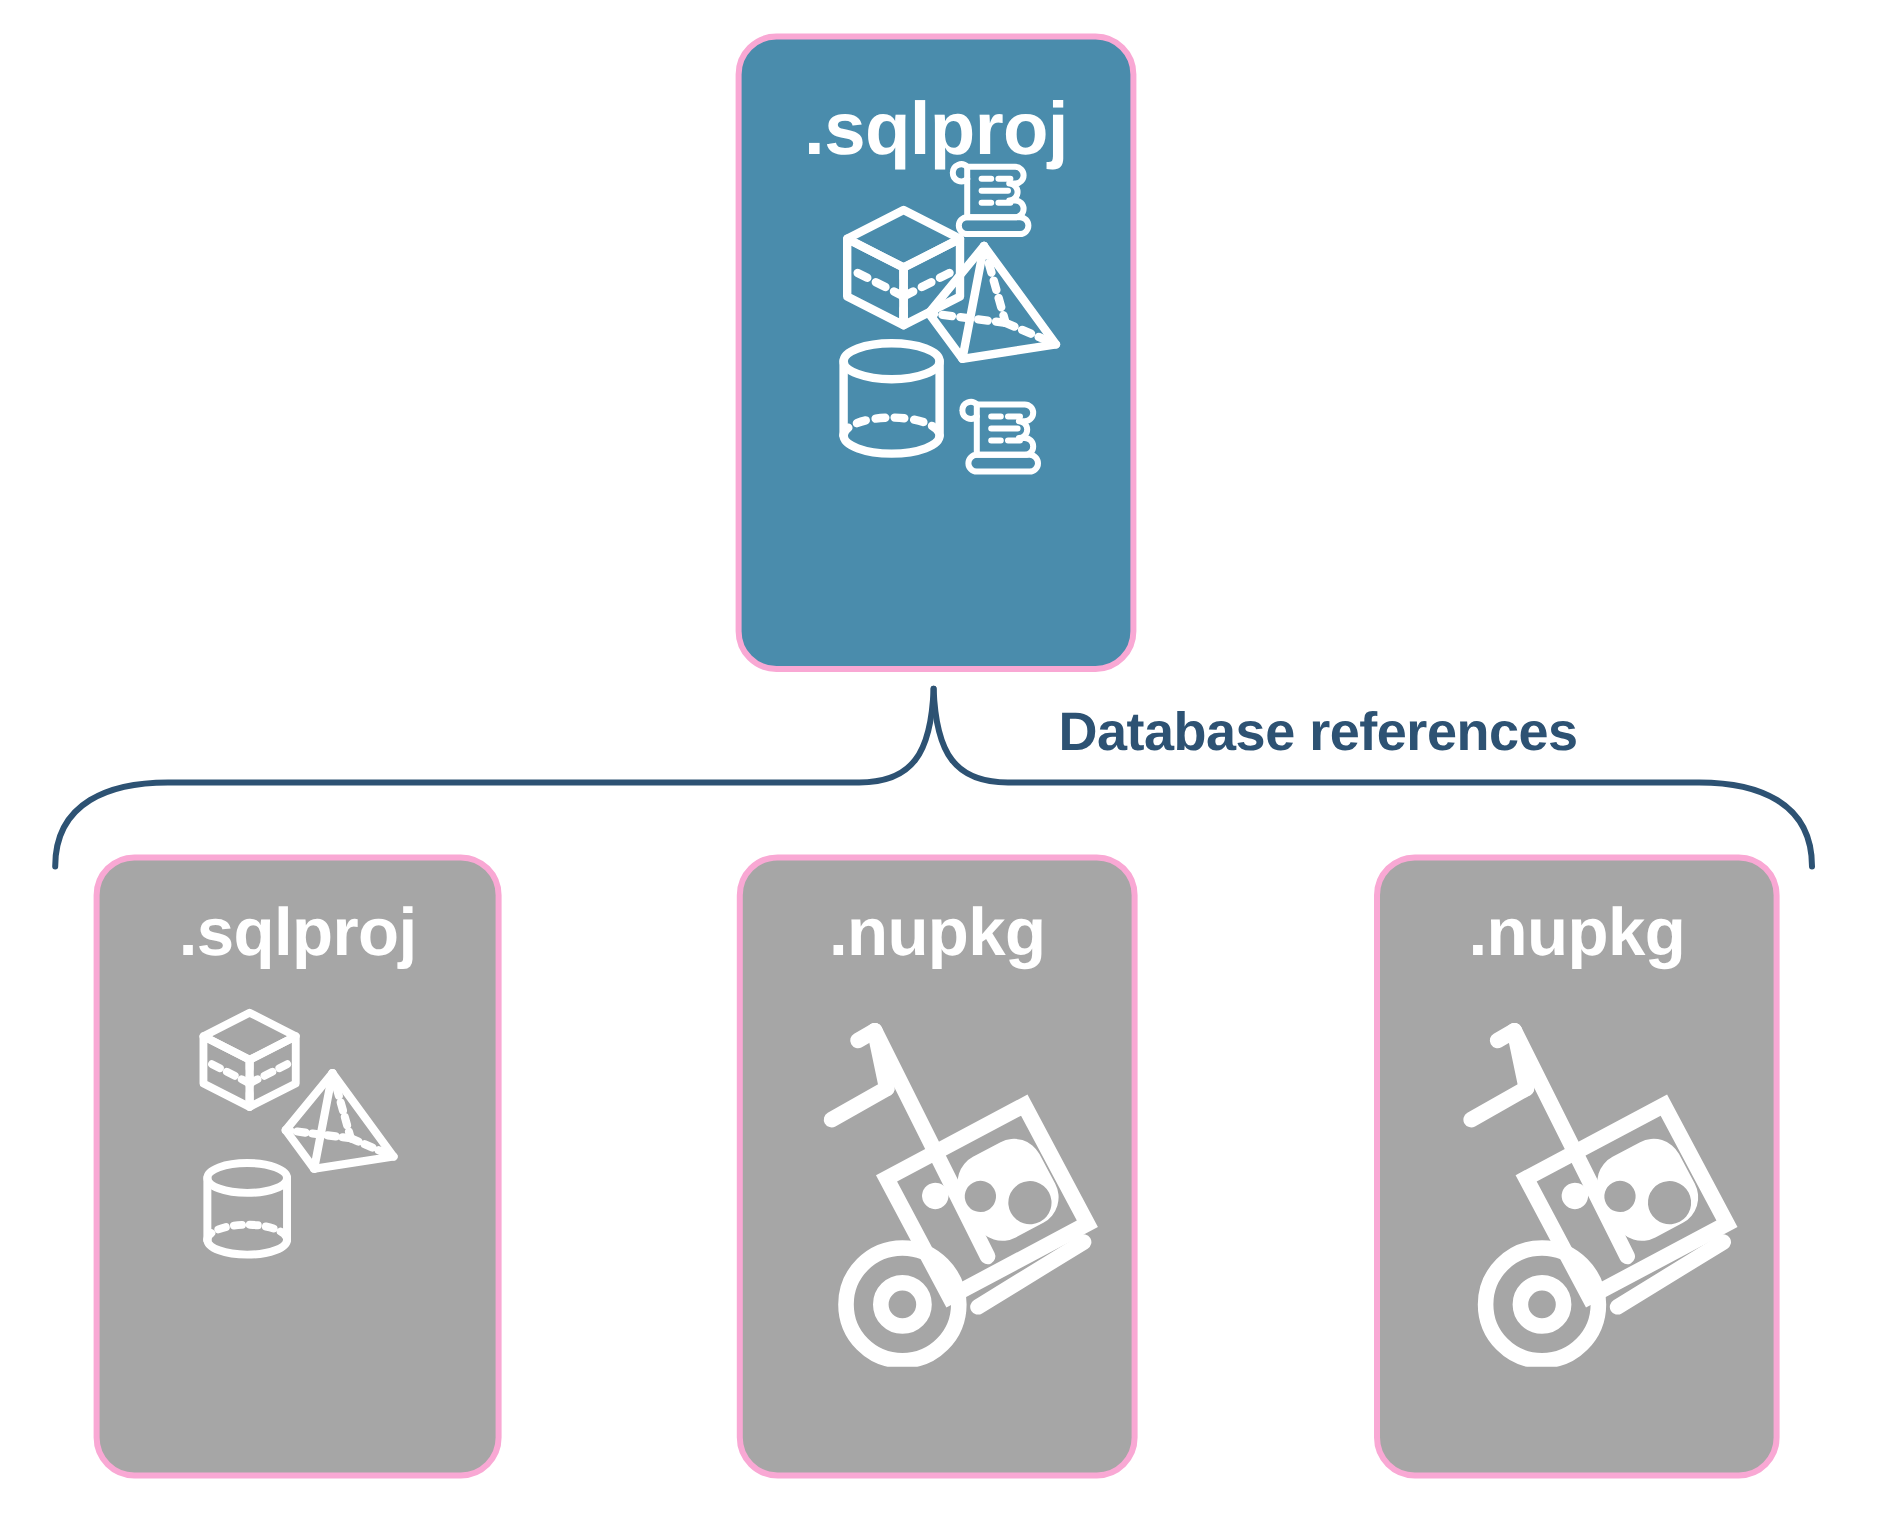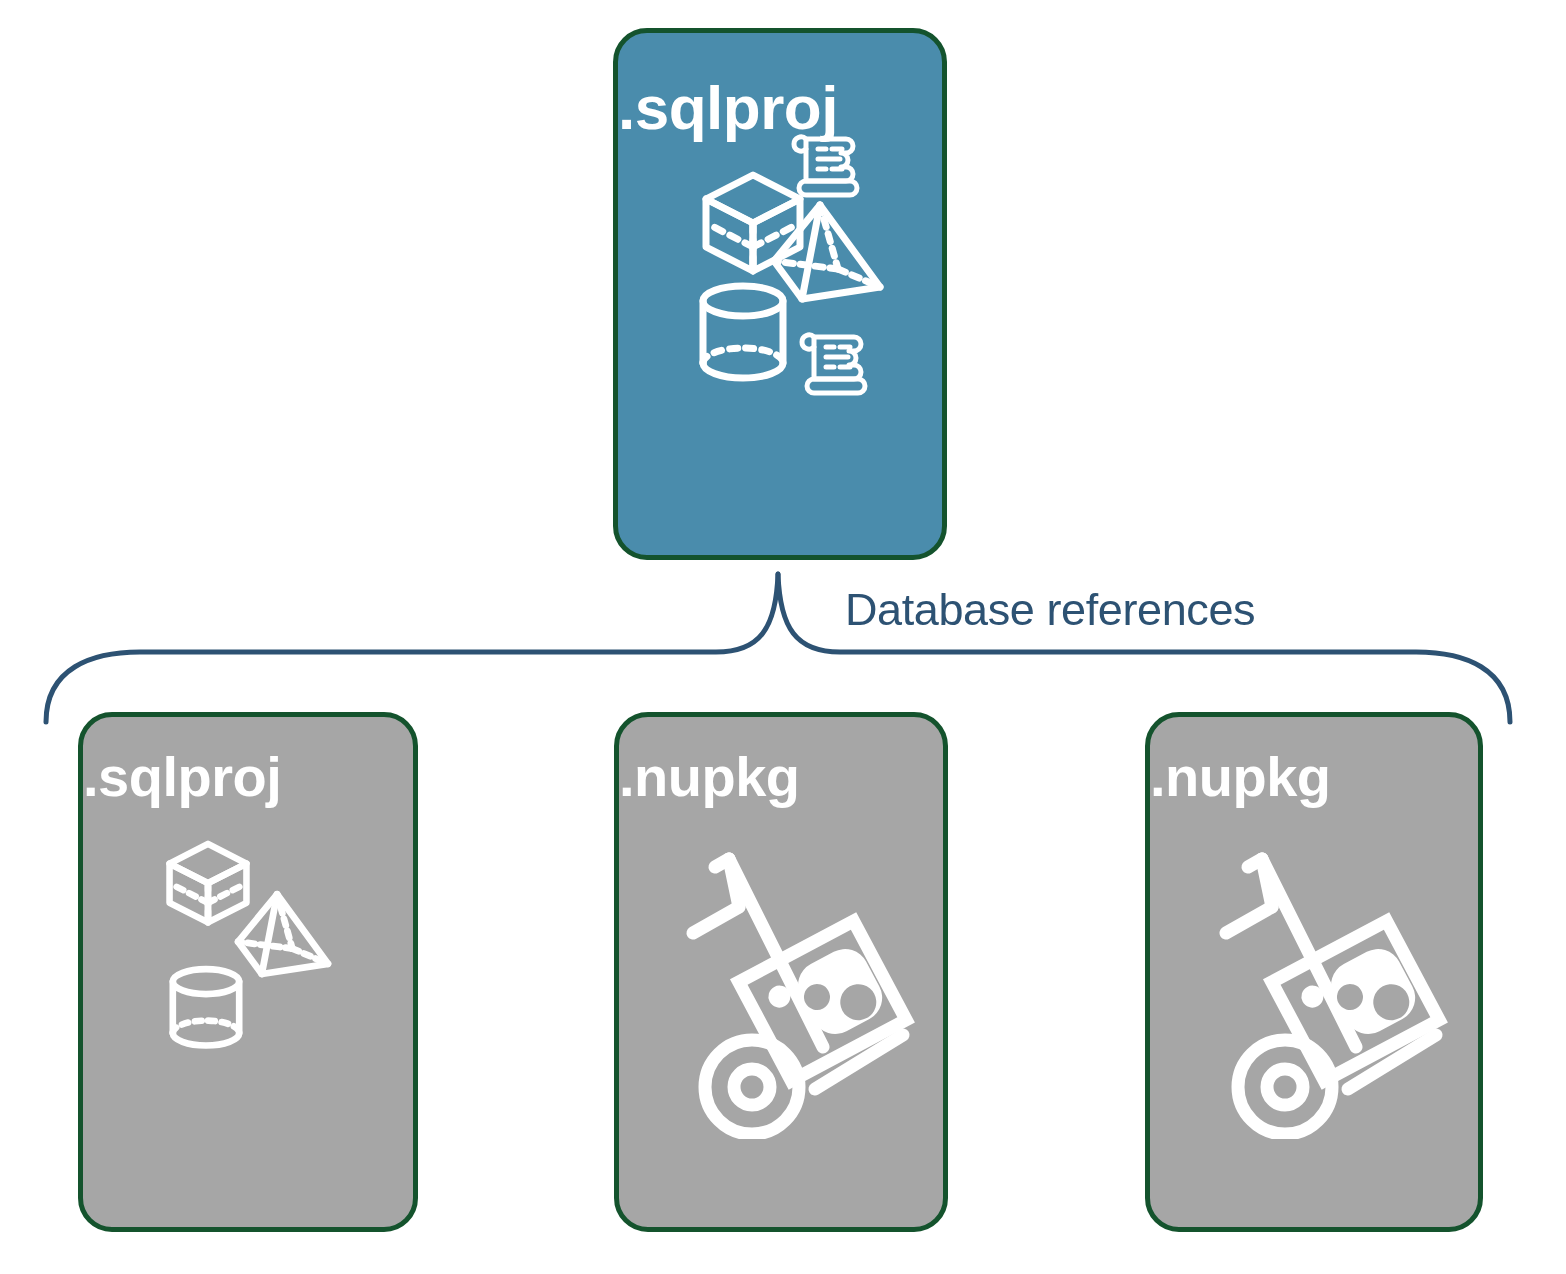--- a/index.html
+++ b/index.html
@@ -15,25 +15,25 @@
     width: 1566px;
     height: 1274px;
     background: #ffffff;
     overflow: hidden;
   }
 
   
   .node-box {
     position: absolute;
     box-sizing: border-box;
-    border: 5px solid #14532d;
+    border: 5px solid #f9a8d4;
     border-radius: 34px;
     display: flex;
     flex-direction: column;
-    align-items: flex-start;
+    align-items: center;
   }
   .node-box.primary {
     background: #4a8cac;
   }
   .node-box.secondary {
     background: #a6a6a6;
   }
 
   .node-title {
     color: #ffffff;
@@ -59,24 +59,24 @@
   #brace-layer {
     position: absolute;
     left: 0;
     top: 0;
     width: 1566px;
     height: 1274px;
     pointer-events: none;
   }
   #brace-label {
     position: absolute;
-    left: 845px;
+    left: 882px;
     top: 586px;
     font-size: 45px;
-    font-weight: normal;
+    font-weight: bold;
     color: #2d5273;
     letter-spacing: -0.4px;
     white-space: nowrap;
     line-height: 1.05;
   }
 </style>
 </head>
 <body>
 
 <div id="canvas">

